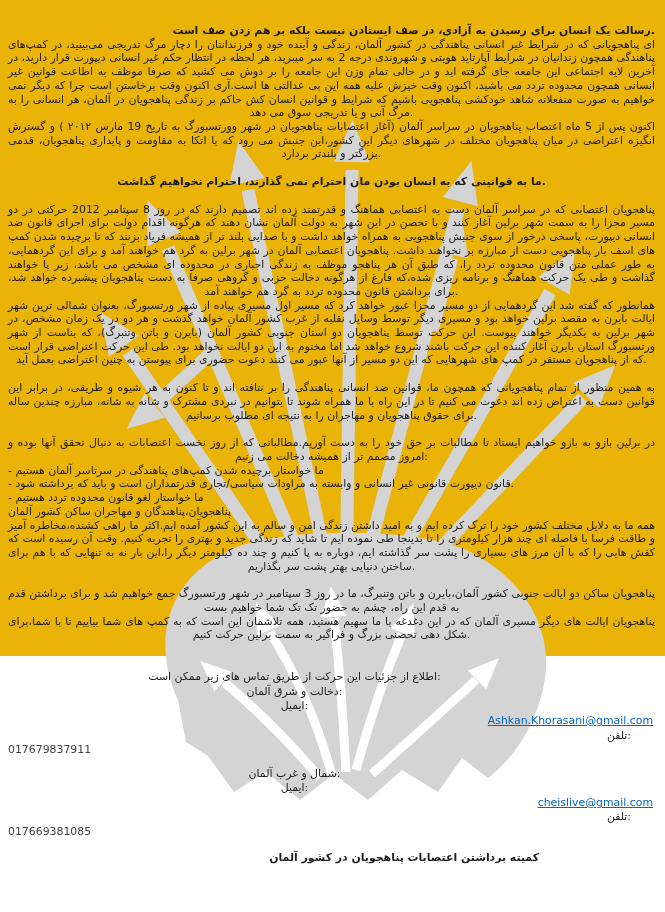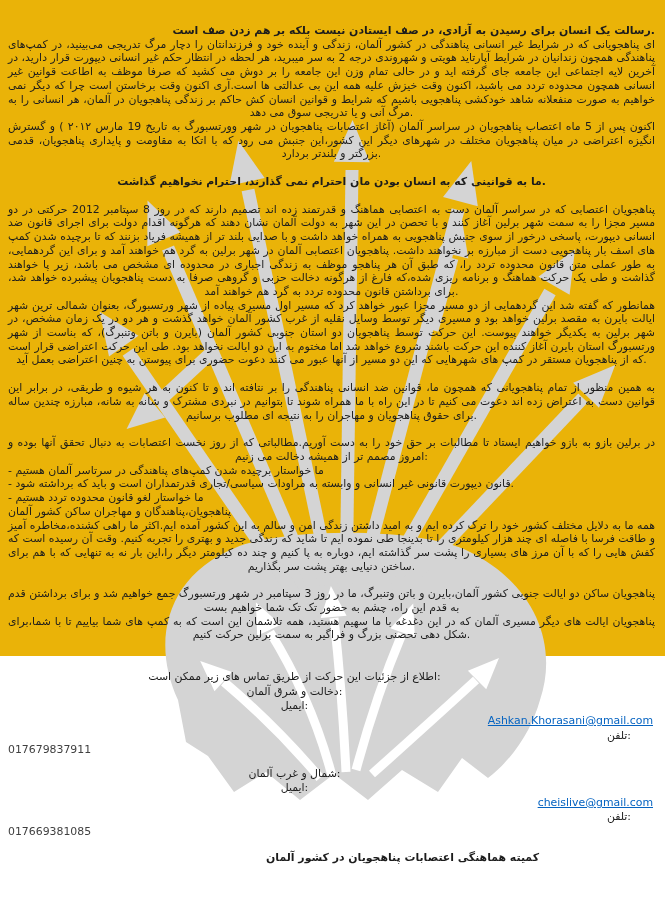--- a/index.html
+++ b/index.html
@@ -114,15 +114,15 @@
       <a href="#" class="b-cemail">Ashkan.Khorasani@gmail.com</a>
       <div class="b-ctel">تلفن:</div>
       <div class="b-cnum">017679837911</div>
       <div class="b-spacer-sm"></div>
       <div class="b-clabel">شمال و غرب آلمان:</div>
       <div class="b-clabel">ایمیل:</div>
       <a href="#" class="b-cemail">cheislive@gmail.com</a>
       <div class="b-ctel">تلفن:</div>
       <div class="b-cnum">017669381085</div>
       <div class="b-spacer-sm"></div>
-      <div class="b-committee">کمیته هماهنگی اعتصابات پناهجویان در کشور آلمان</div>
+      <div class="b-committee">کمیته برداشتن اعتصابات پناهجویان در کشور آلمان</div>
     </div>
 </div>
 
 </body></html>

